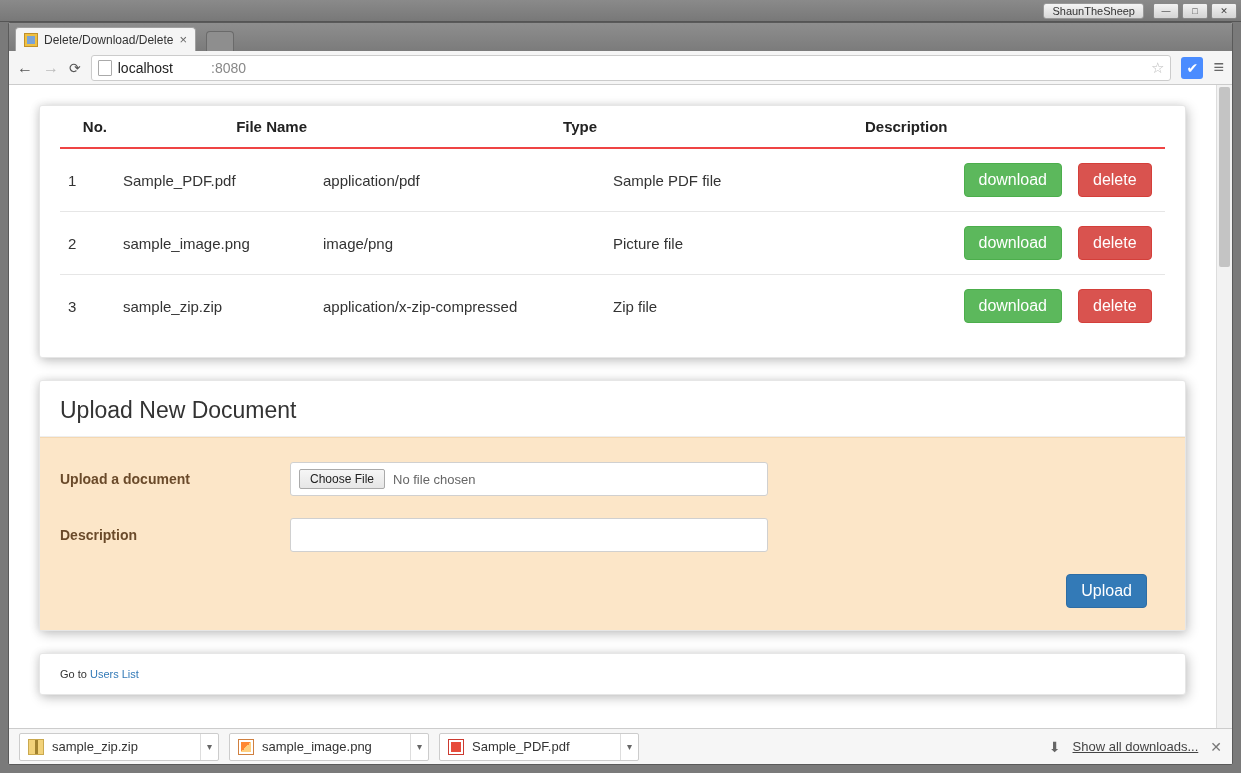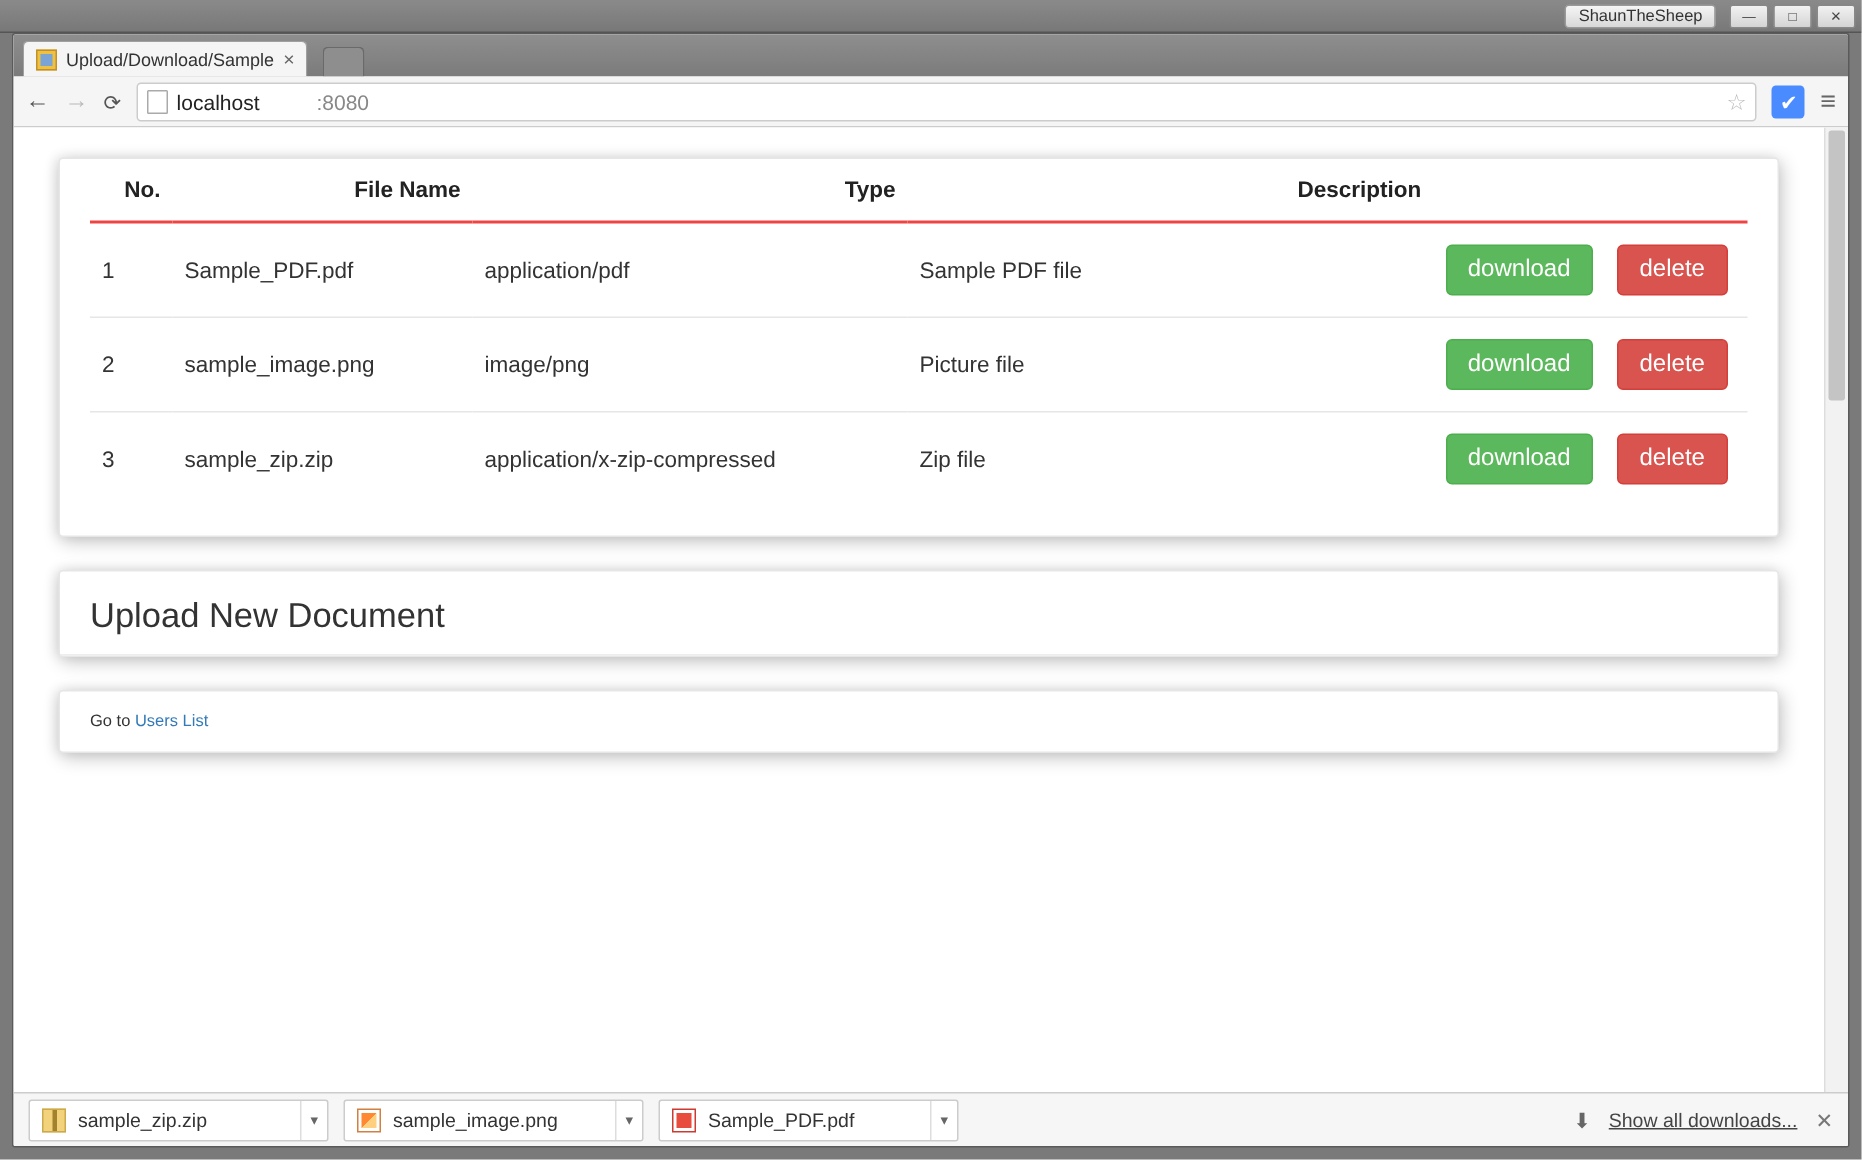--- a/index.html
+++ b/index.html
@@ -331,21 +331,21 @@
   <div class="win-btn">—</div>
   <div class="win-btn">□</div>
   <div class="win-btn">✕</div>
 </div>
 
 <div class="browser">
 
   <div class="tabstrip">
     <div class="tab">
       <span class="favicon"></span>
-      <span>Upload/Download/Sample</span>
+      <span>Delete/Download/Delete</span>
       <span class="close">×</span>
     </div>
     <div class="tab-stub"></div>
   </div>
 
   <div class="toolbar">
     <span class="nav-btn">←</span>
     <span class="nav-btn dis">→</span>
     <span class="reload">⟳</span>
     <div class="omnibox">
@@ -399,20 +399,38 @@
                 <td><span class="btn btn-green">download</span></td>
                 <td><span class="btn btn-red">delete</span></td>
               </tr>
             </tbody>
           </table>
         </div>
       </div>
 
       <div class="panel">
         <div class="panel-heading">Upload New Document</div>
+        <div class="upload-body">
+          <div class="form-row">
+            <label>Upload a document</label>
+            <div class="control file-ctrl">
+              <button>Choose File</button>
+              <span class="nf">No file chosen</span>
+            </div>
+          </div>
+          <div class="form-row">
+            <label>Description</label>
+            <div class="control">
+              <input type="text" value="" style="">
+            </div>
+          </div>
+          <div class="form-actions">
+            <span class="btn btn-blue">Upload</span>
+          </div>
+        </div>
       </div>
 
       <div class="panel">
         <div class="panel-footer">
           <span>Go to </span><a href="#">Users List</a>
         </div>
       </div>
 
     </div>
     <div class="vp-scroll">

